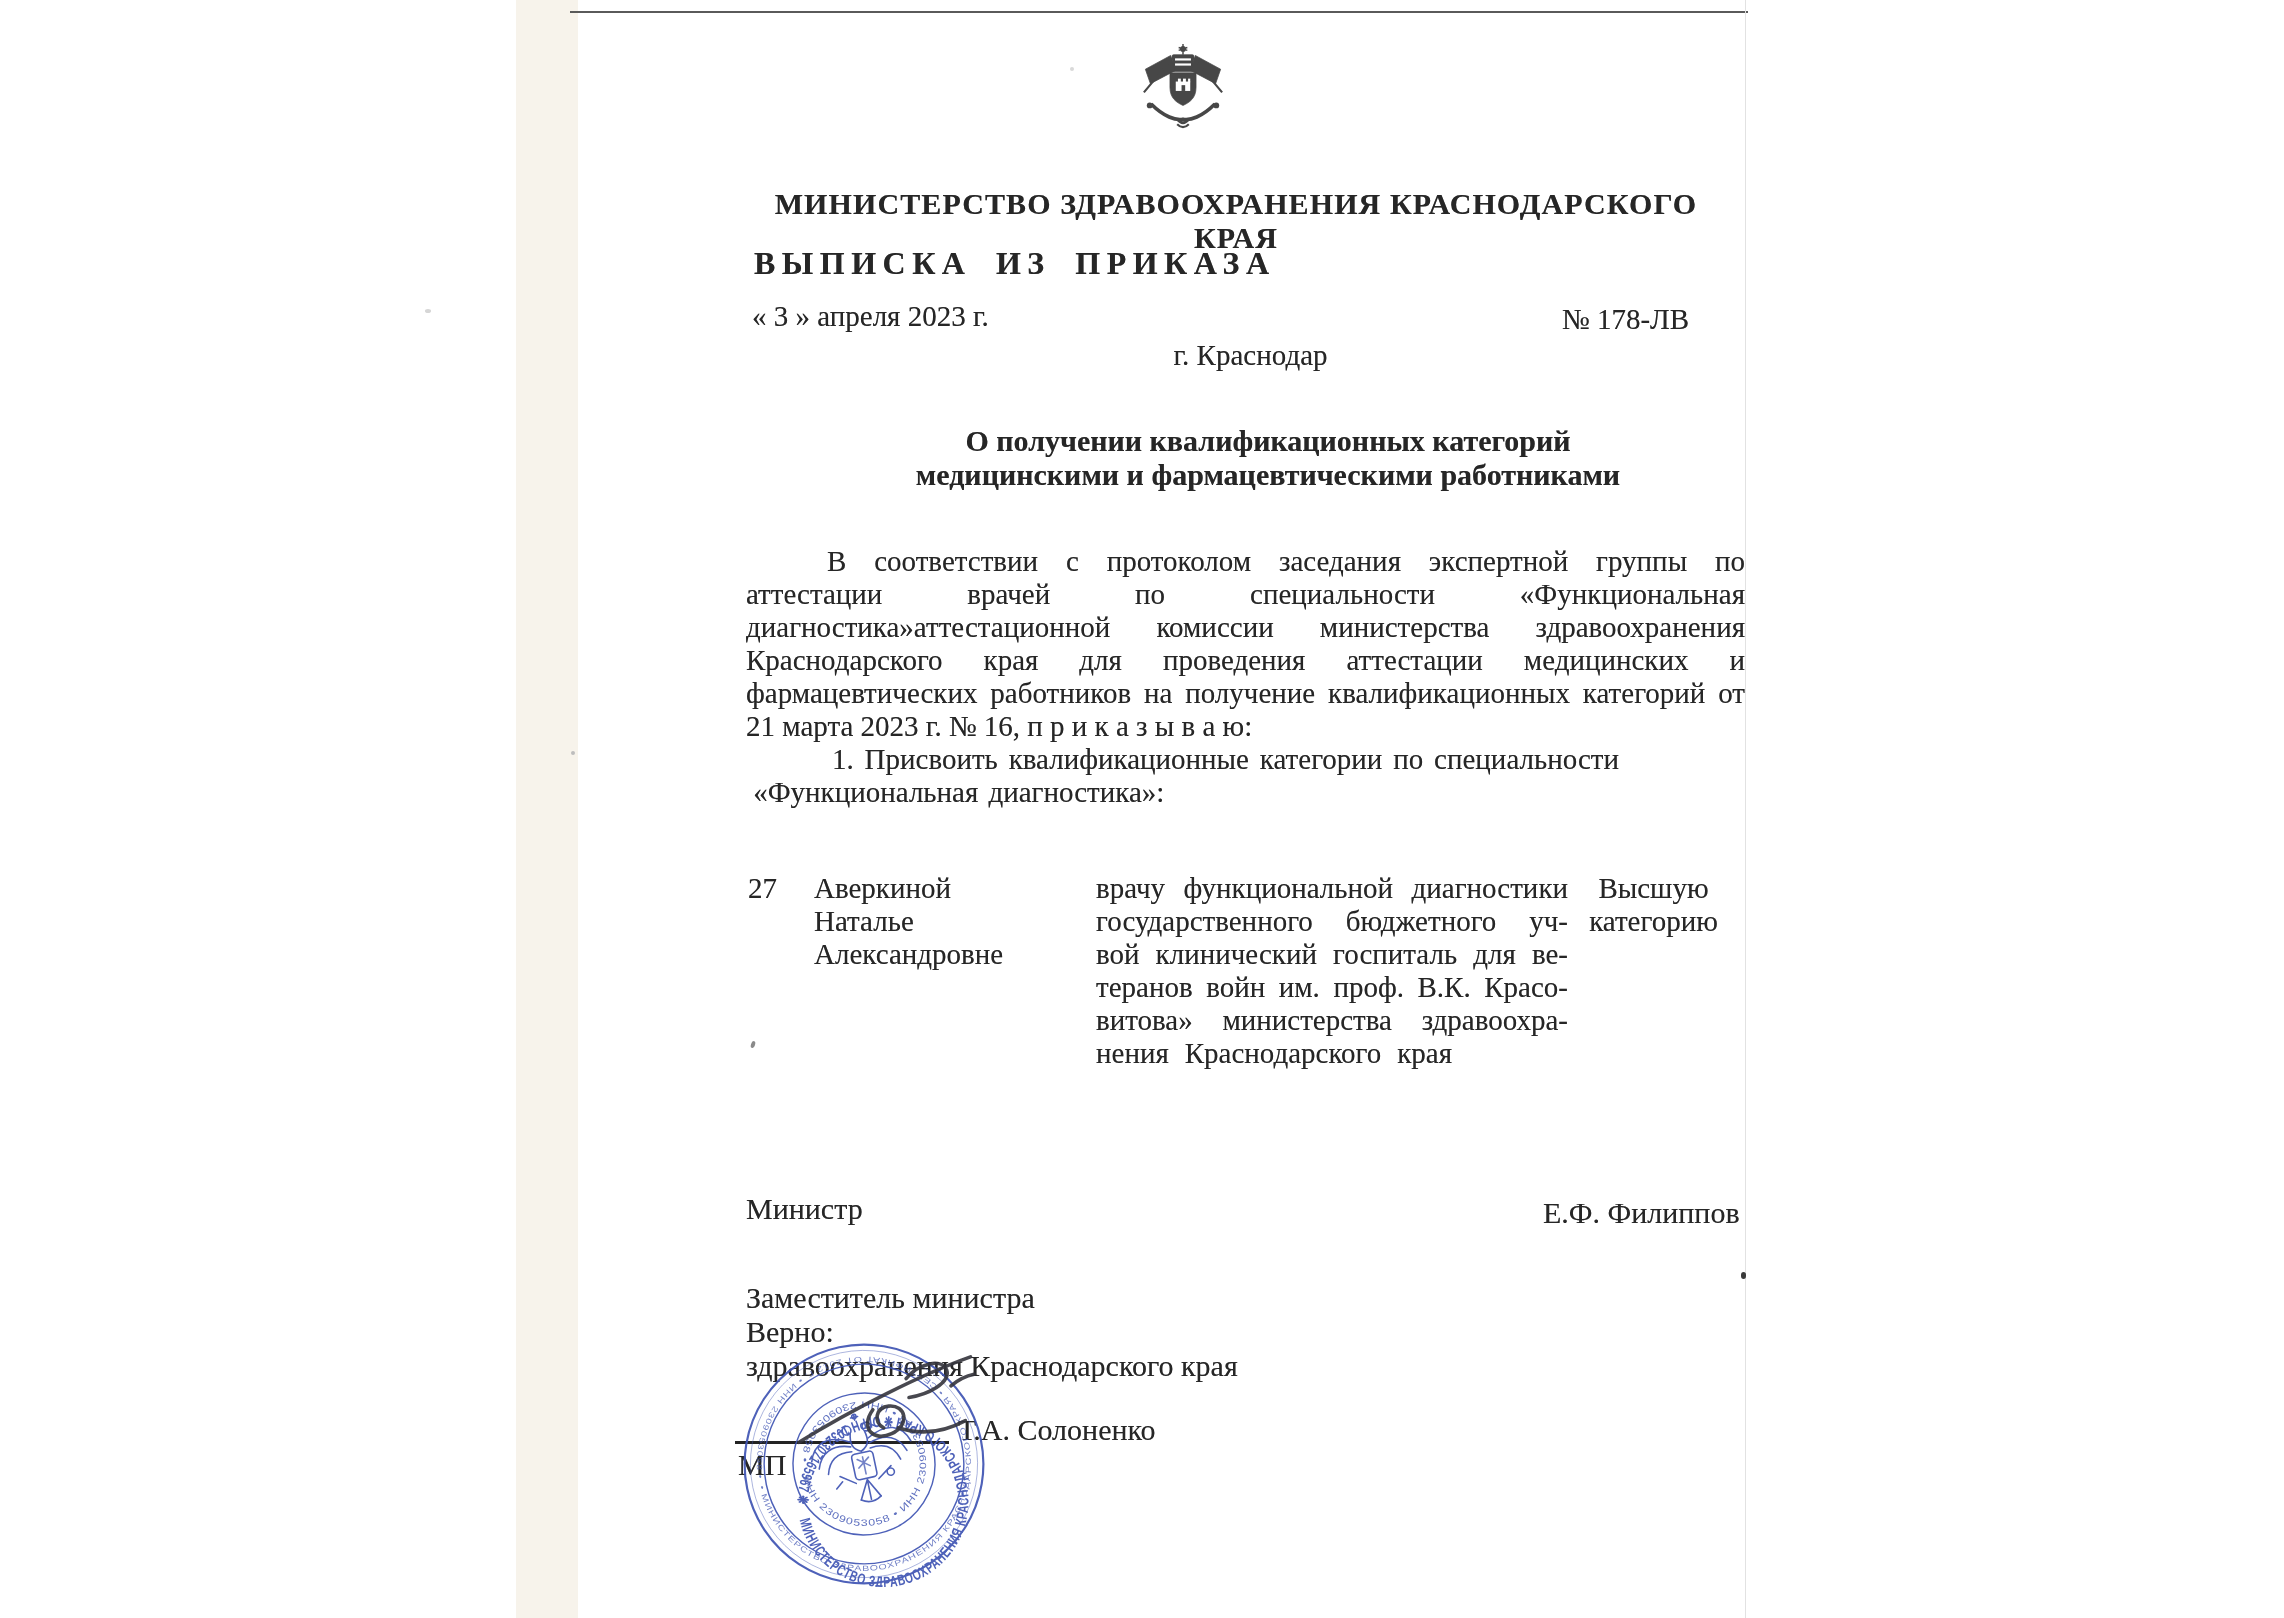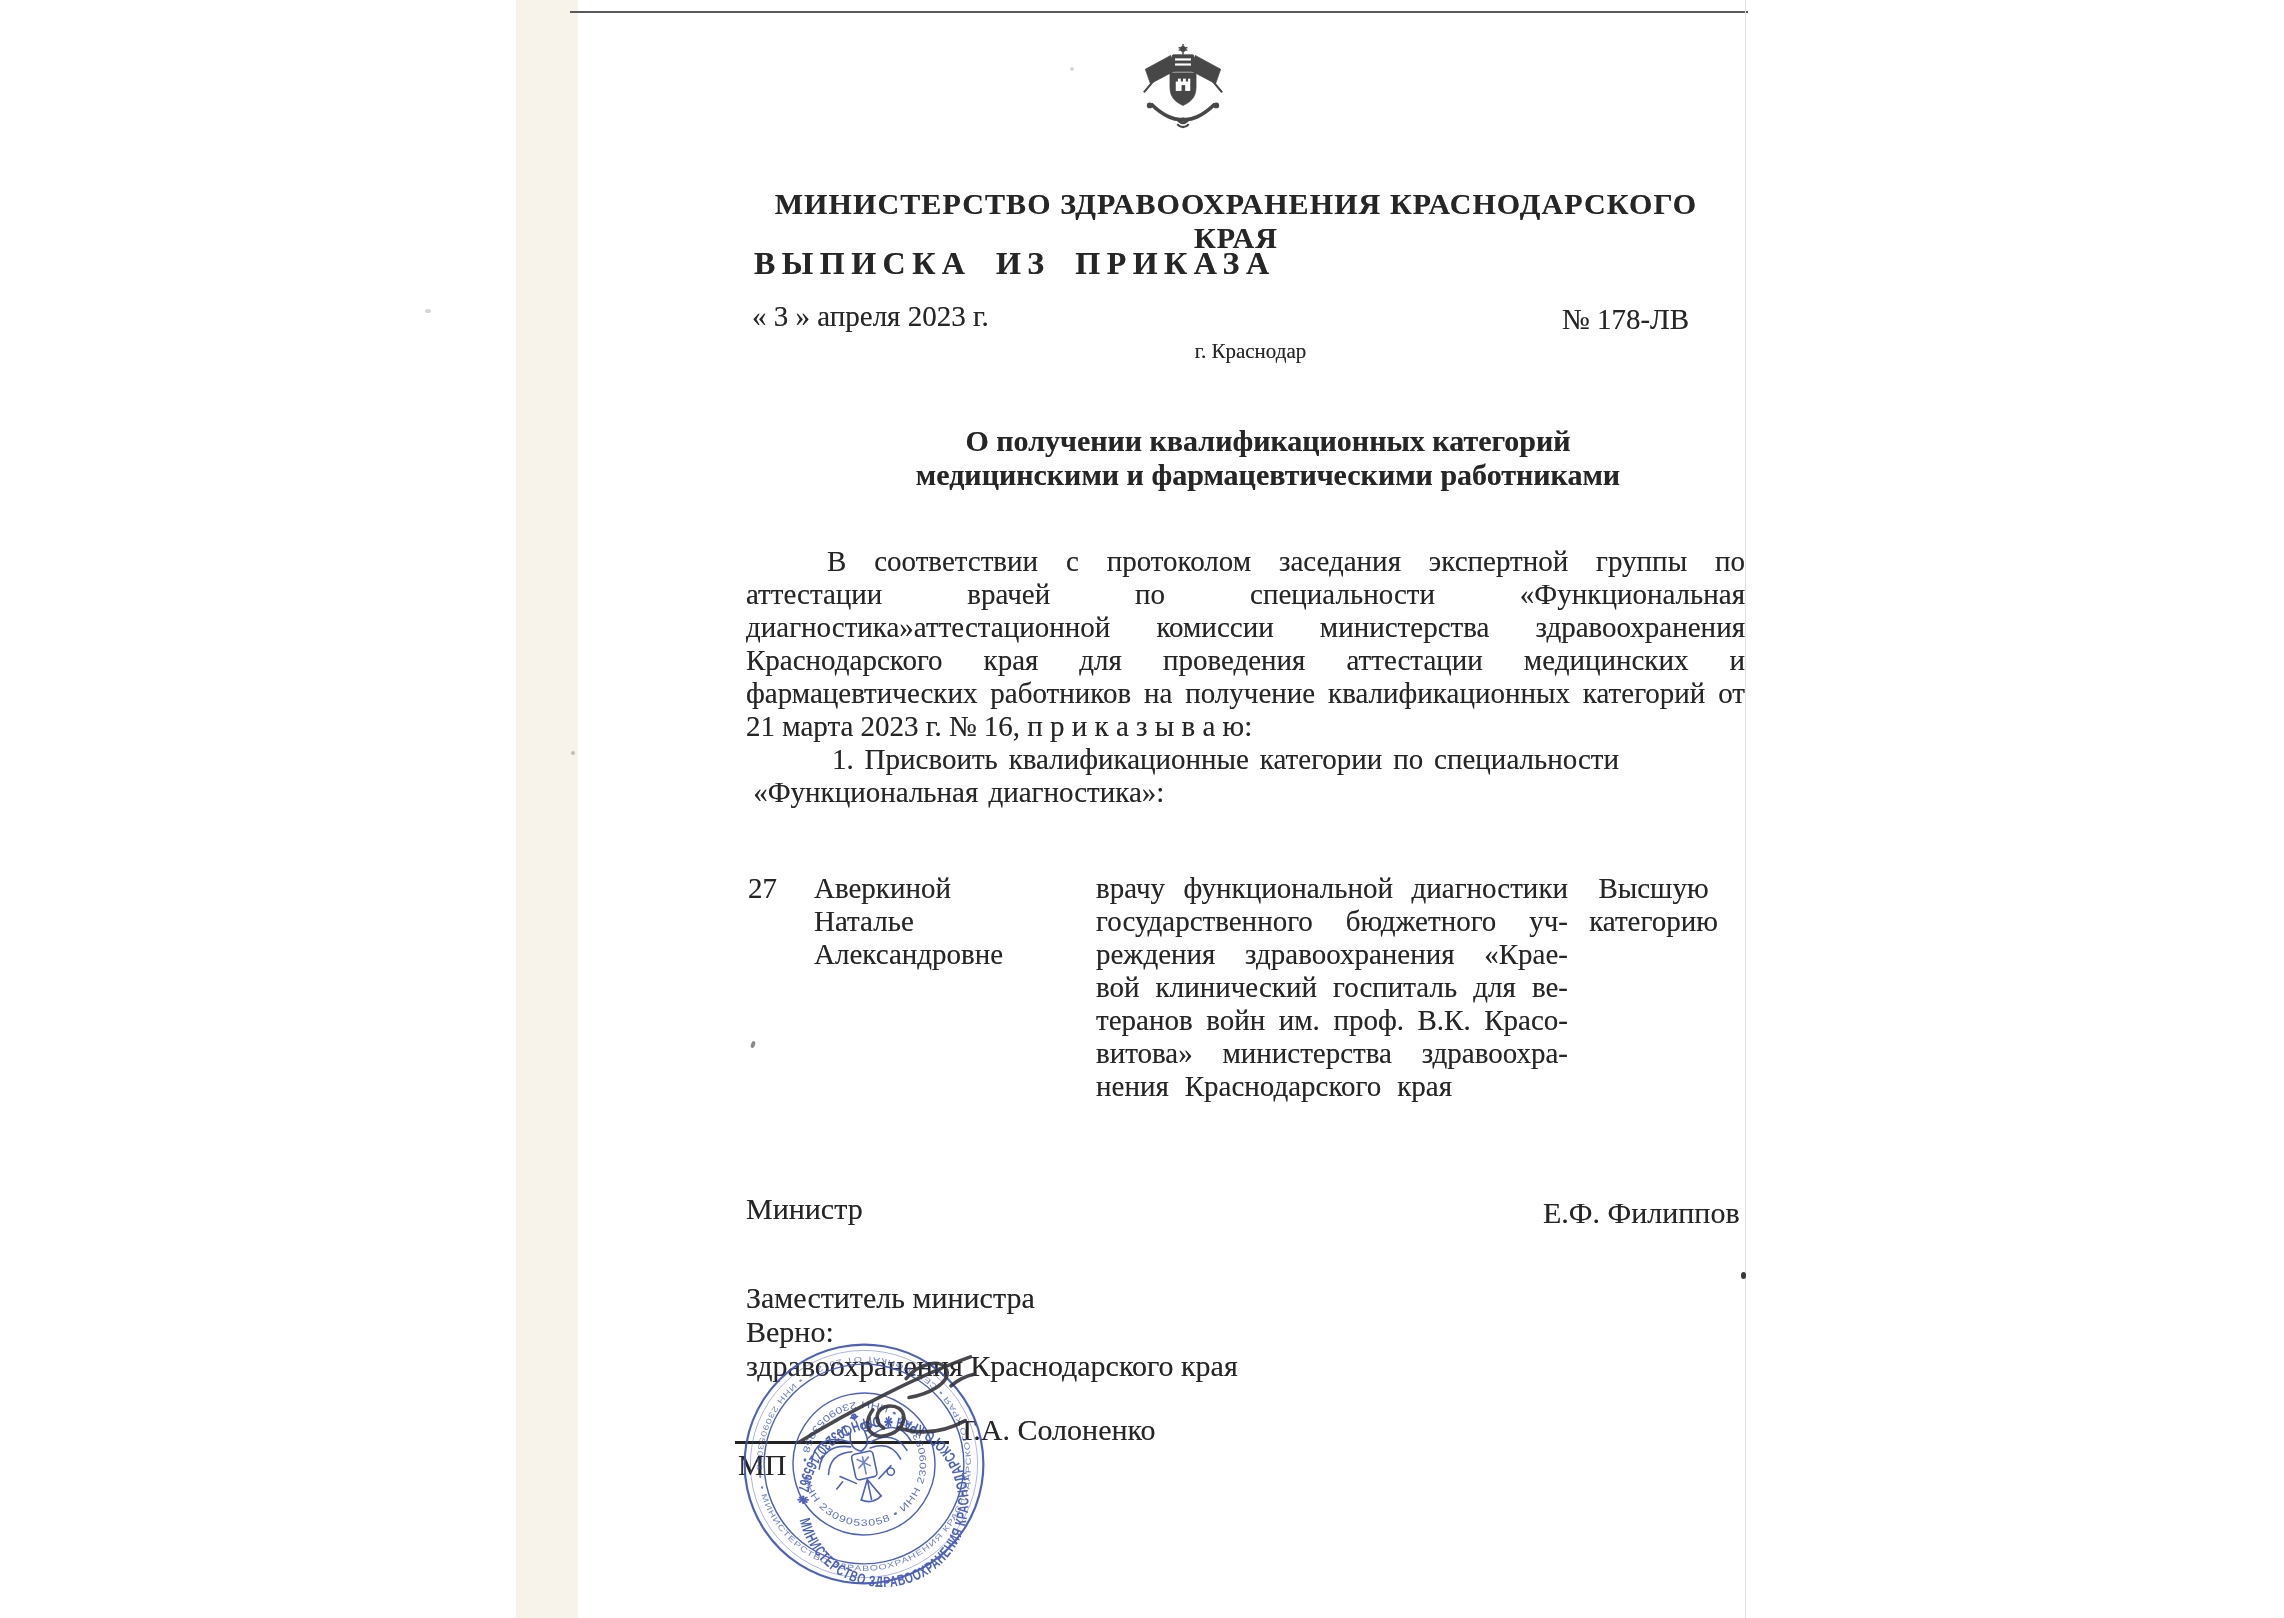--- a/index.html
+++ b/index.html
@@ -14,21 +14,21 @@
   .edge-line-top{left:570px;top:11px;width:1178px;height:2.2px;background:#5a5a5a;}
   .edge-line-right{left:1745px;top:0;width:1.4px;height:1618px;background:#e2e2e2;}
   .speck{border-radius:50%;}
   
   .ministry-title{left:754px;top:187px;width:964px;text-align:center;
     font-size:30px;font-weight:bold;letter-spacing:1.1px;}
   .doc-type{left:754px;top:245px;width:964px;text-align:left;
     font-size:32px;font-weight:bold;letter-spacing:6.5px;word-spacing:10px;}
   .date-line{left:752px;top:300px;font-size:29px;}
   .order-number{left:1562px;top:303px;font-size:29px;}
-  .city{left:754px;top:339px;width:993px;text-align:center;font-size:21px;}
+  .city{left:754px;top:339px;width:993px;text-align:center;font-size:29px;}
   .subject{left:797px;top:424px;width:942px;text-align:center;
     font-size:30px;font-weight:bold;line-height:34px;}
   
   .body-block{left:746px;top:545px;width:999px;font-size:29px;line-height:33px;}
   .j{text-align:justify;text-align-last:justify;font-family:Liberation Serif, serif;}
   .indent{text-indent:81px;}
   .line6{padding-left:86px;word-spacing:3.6px;}
   .line7{padding-left:7.2px;word-spacing:2.9px;}
   
   .row-num{left:748px;top:872px;font-size:29px;}
@@ -110,21 +110,20 @@
 
   <div class="abs txt row-num">27</div>
   <div class="abs name-col">
     <div class="txt">Аверкиной</div>
     <div class="txt">Наталье</div>
     <div class="txt">Александровне</div>
   </div>
   <div class="abs pos-col">
     <div class="txt j">врачу функциональной диагностики</div>
     <div class="txt j">государственного бюджетного уч-</div>
-    <div class="txt j">реждения здравоохранения «Крае-</div>
     <div class="txt j">вой клинический госпиталь для ве-</div>
     <div class="txt j">теранов войн им. проф. В.К. Красо-</div>
     <div class="txt j">витова» министерства здравоохра-</div>
     <div class="txt pos-last">нения Краснодарского края</div>
   </div>
   <div class="abs cat-col">
     <div class="txt">Высшую</div>
     <div class="txt">категорию</div>
   </div>
 

